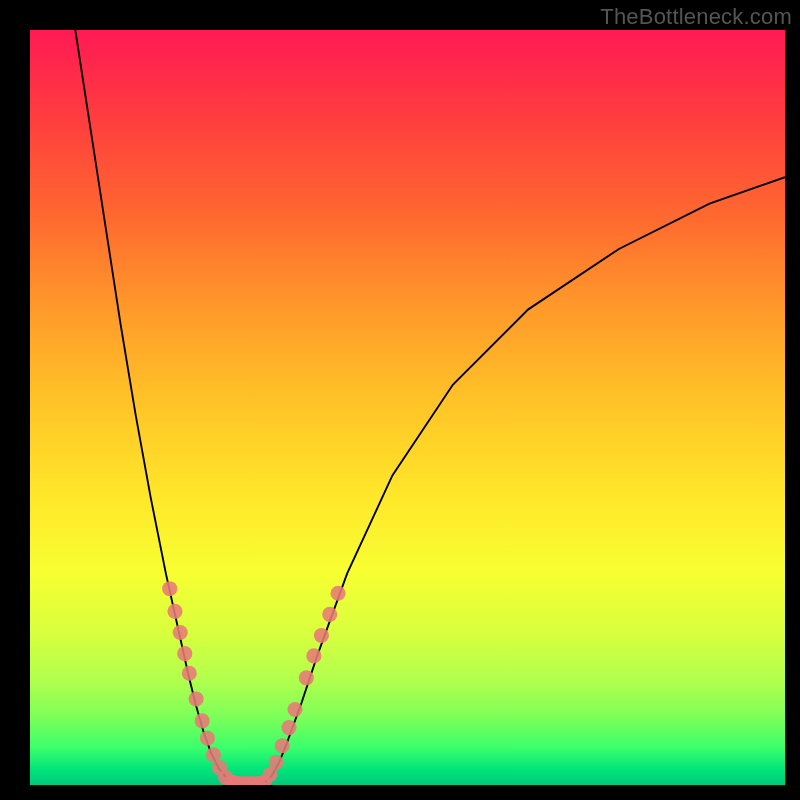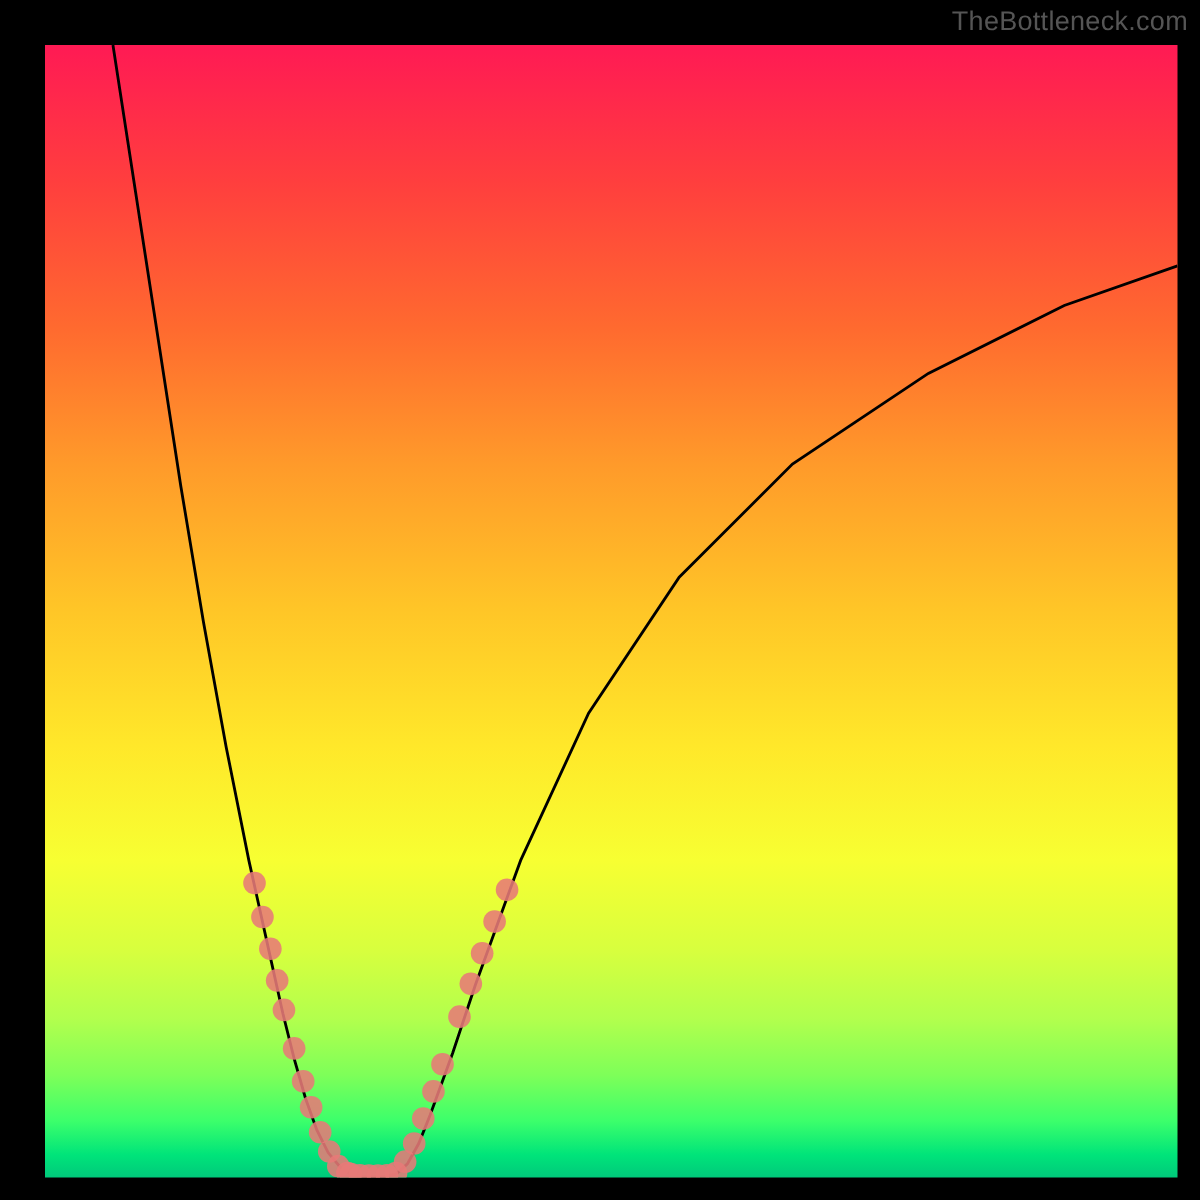--- a/index.html
+++ b/index.html
@@ -39,21 +39,21 @@
     left: 0;
     top: 0;
     width: 755px;
     height: 755px;
   }
   .watermark {
     position: absolute;
     top: 4px;
     right: 8px;
     color: #555;
-    font-size: 18px;
+    font-size: 22px;
     font-weight: 500;
     letter-spacing: 0.2px;
     user-select: none;
   }
 </style>
 </head>
 <body>
 
 <div class="watermark">TheBottleneck.com</div>
 

